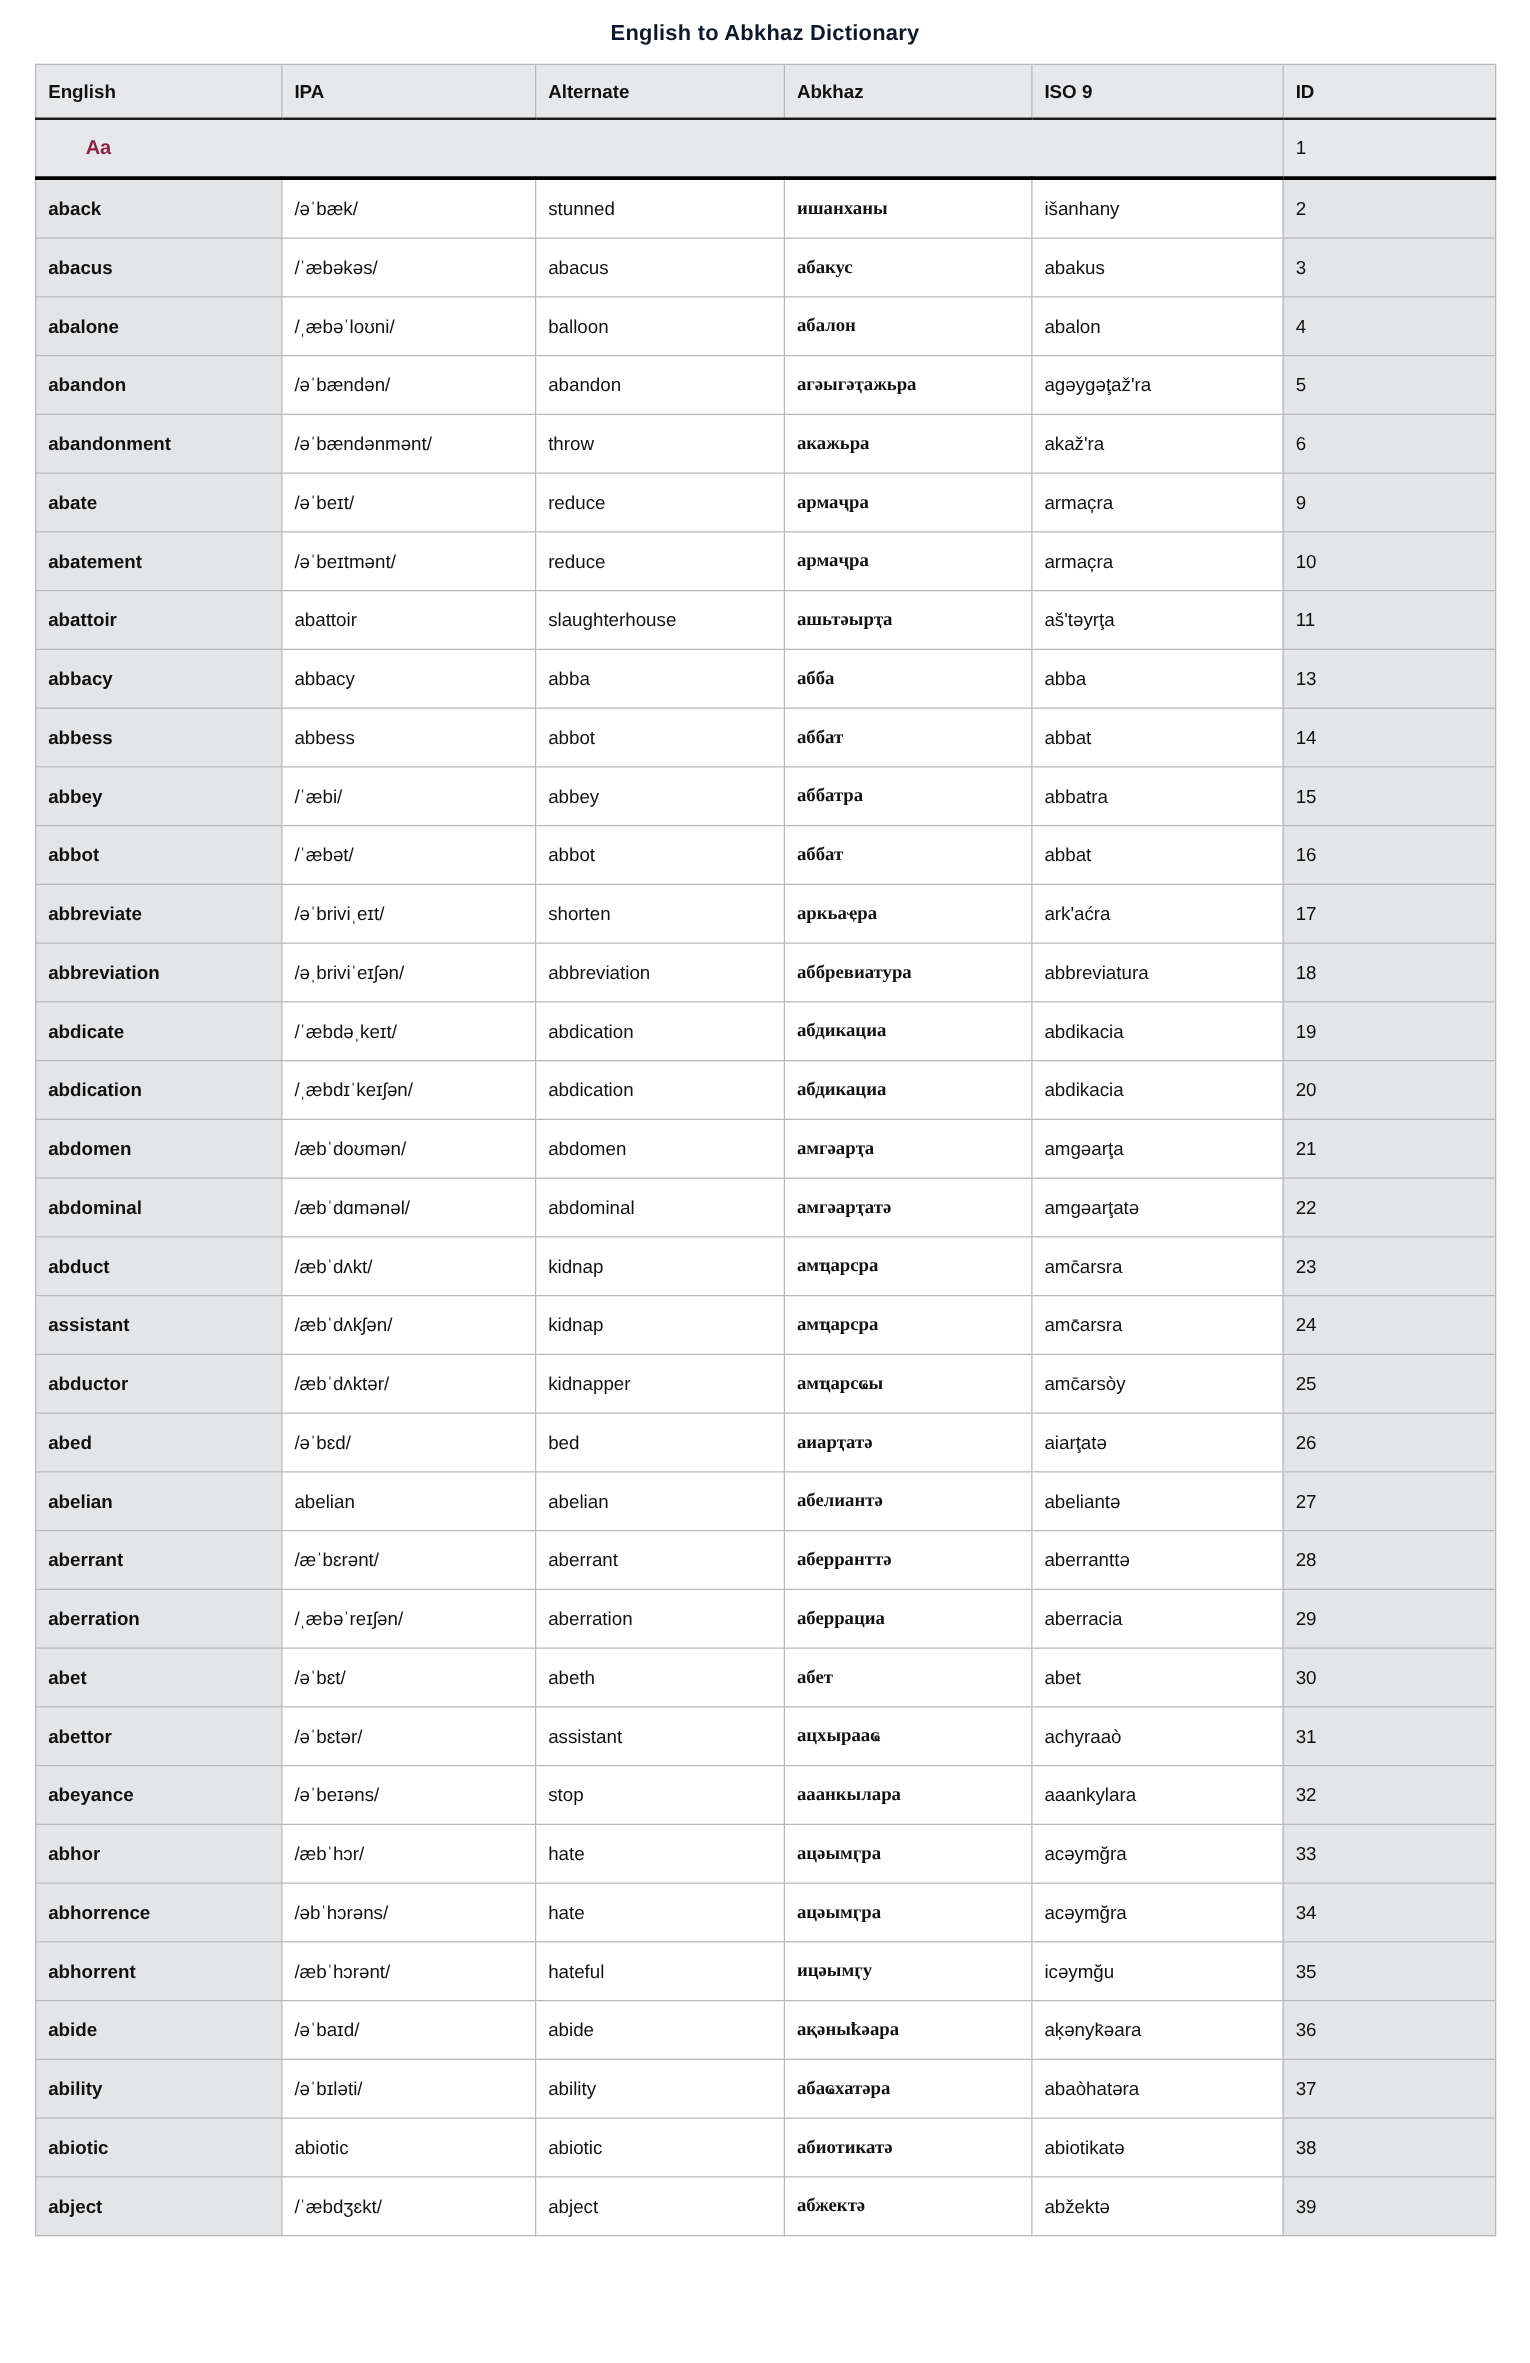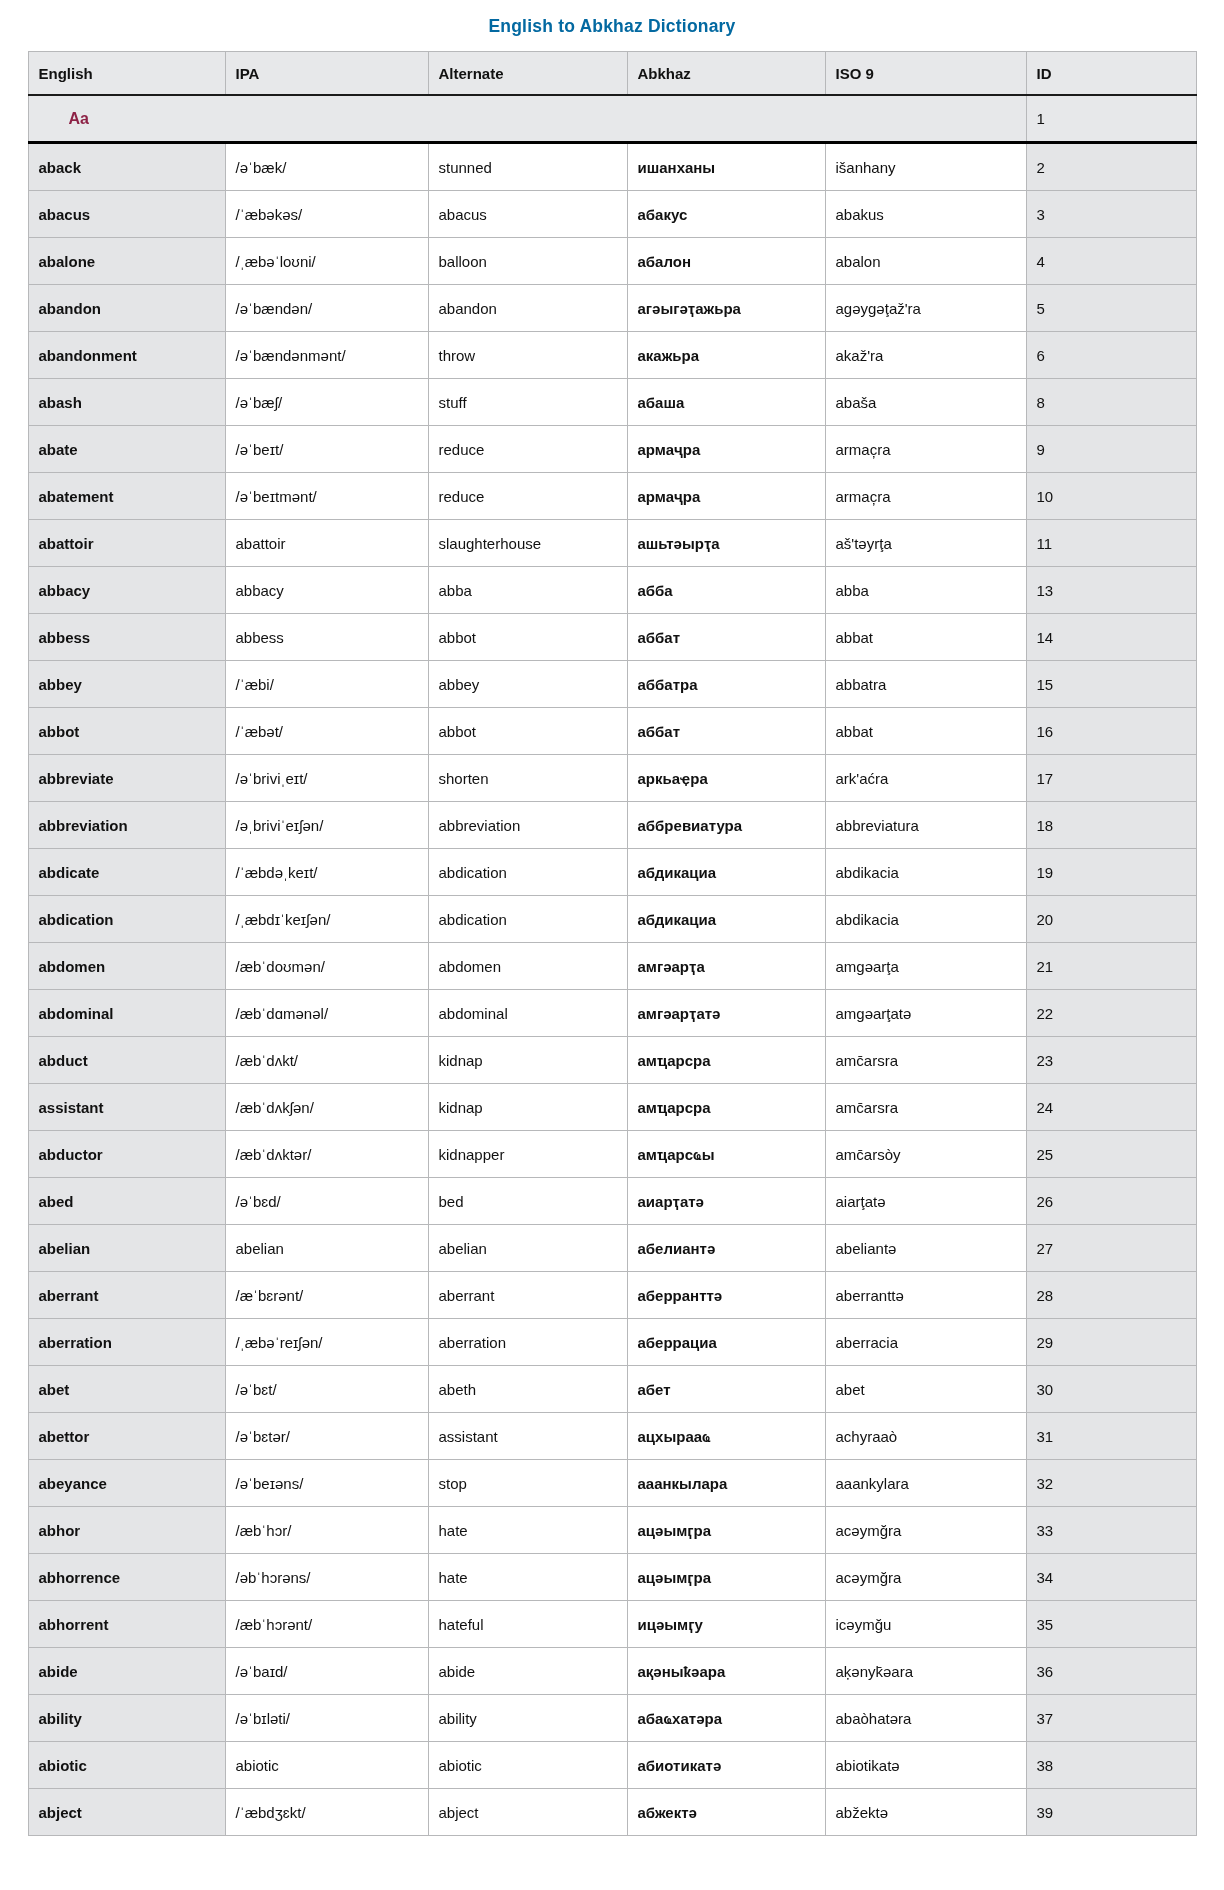--- a/index.html
+++ b/index.html
@@ -2,21 +2,21 @@
 <html><head>
 <meta charset="utf-8">
 <style>
   html,body{margin:0;padding:0;background:#ffffff;}
   body{
     width:1224px;height:1890px;overflow:hidden;
     font-family:"Liberation Sans","DejaVu Sans",sans-serif;
     color:#111;
   }
   .page-title{
-    text-align:center;font-size:17.5px;font-weight:bold;color:#0369a1;
+    text-align:center;font-size:17.5px;font-weight:bold;color:#0f172a;
     margin:16px 0 14px 0;letter-spacing:0.2px;
   }
   table.dict{
     border-collapse:collapse;table-layout:fixed;
     margin:0 auto;width:1168px;
     border:1.5px solid #7e7f81;
   }
   col.c-english{width:197px}
   col.c-ipa{width:203px}
   col.c-alt{width:199px}
@@ -35,21 +35,21 @@
   }
   tr.section-row td{
     background:#e7e8ea;height:37px;
     border-bottom:3px solid #000000;
   }
   tr.section-row td.section-label-cell{font-weight:bold;font-size:16px;padding-left:40px;}
   tbody tr.data-row td{height:38px;background:#ffffff;}
   tbody tr.data-row td.col-english,
   tbody tr.data-row td.col-id{background:#e4e5e7;}
   td.col-english{font-weight:bold;}
-  td.col-abkhaz{font-weight:bold;}
+  td.col-abkhaz{font-weight:bold;font-family:Liberation Serif, serif;}
   td.col-id{font-weight:normal;}
 </style>
 </head>
 <body>
 
 <div class="page-title">English to Abkhaz Dictionary</div>
 
 <table class="dict">
   <colgroup>
     <col class="c-english">
@@ -109,28 +109,20 @@
       </tr>
       <tr class="data-row">
         <td class="col-english">abandonment</td>
         <td class="col-ipa">/əˈbændənmənt/</td>
         <td class="col-alternate">throw</td>
         <td class="col-abkhaz">акажьра</td>
         <td class="col-iso9">akaž'ra</td>
         <td class="col-id">6</td>
       </tr>
       <tr class="data-row">
-        <td class="col-english">abash</td>
-        <td class="col-ipa">/əˈbæʃ/</td>
-        <td class="col-alternate">stuff</td>
-        <td class="col-abkhaz">абаша</td>
-        <td class="col-iso9">abaša</td>
-        <td class="col-id">8</td>
-      </tr>
-      <tr class="data-row">
         <td class="col-english">abate</td>
         <td class="col-ipa">/əˈbeɪt/</td>
         <td class="col-alternate">reduce</td>
         <td class="col-abkhaz">армаҷра</td>
         <td class="col-iso9">armac̦ra</td>
         <td class="col-id">9</td>
       </tr>
       <tr class="data-row">
         <td class="col-english">abatement</td>
         <td class="col-ipa">/əˈbeɪtmənt/</td>

